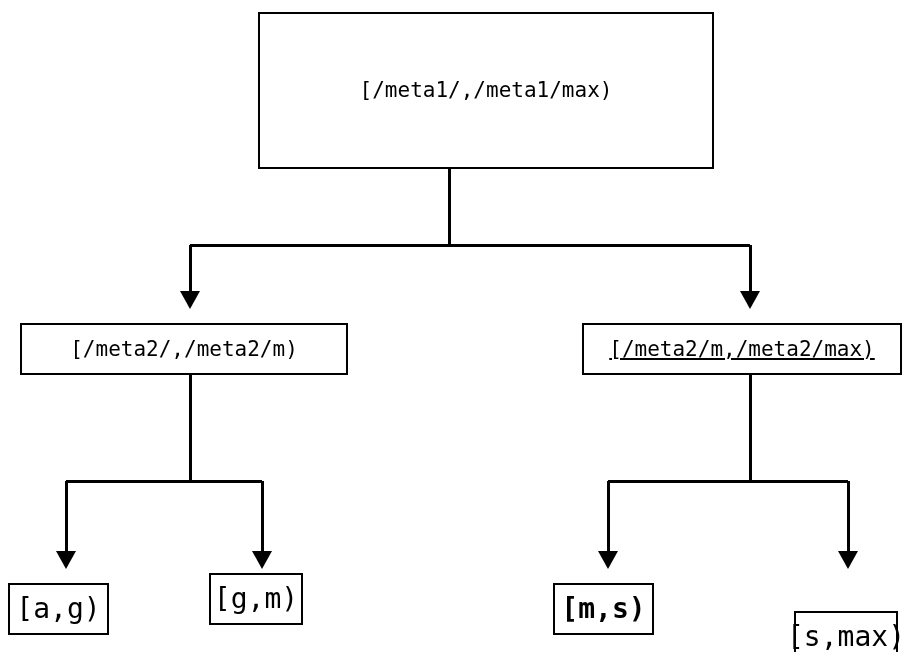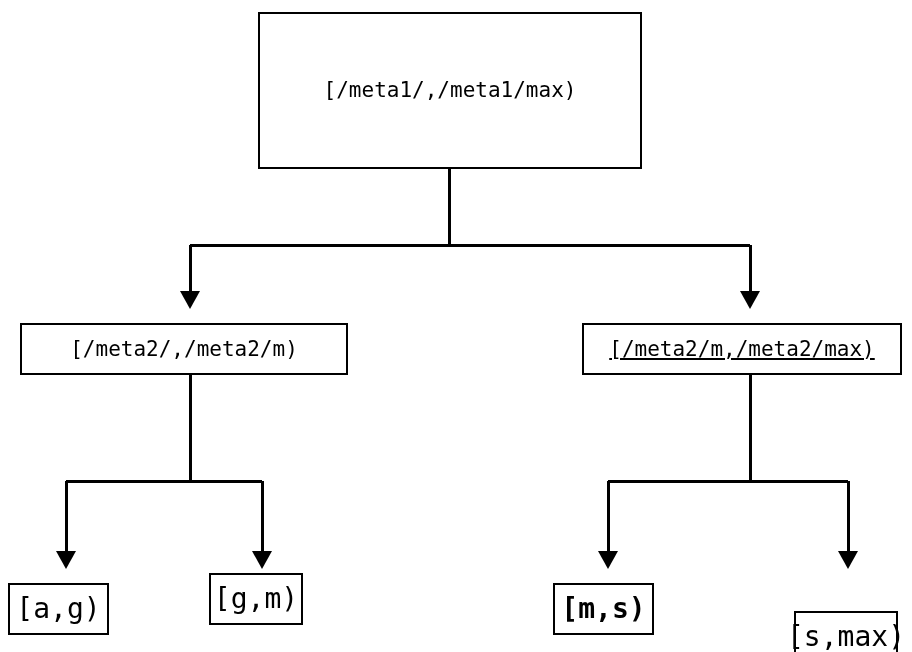--- a/index.html
+++ b/index.html
@@ -76,21 +76,21 @@
     <g fill="#000000" stroke="none">
       <polygon points="180,291 200,291 190,309"></polygon>
       <polygon points="740,291 760,291 750,309"></polygon>
       <polygon points="56,551 76,551 66,569"></polygon>
       <polygon points="252,551 272,551 262,569"></polygon>
       <polygon points="598,551 618,551 608,569"></polygon>
       <polygon points="838,551 858,551 848,569"></polygon>
     </g>
   </svg>
 
-  <div class="node-box root-node" style="left:258px; top:12px; width:384px; height:157px;">
+  <div class="node-box root-node" style="left:258px; top:12px; width:456px; height:157px;">
     <span class="node-label">[/meta1/,/meta1/max)</span>
   </div>
 
   <div class="node-box branch-node" style="left:20px; top:323px; width:328px; height:52px;text-align:right;">
     <span class="node-label">[/meta2/,/meta2/m)</span>
   </div>
 
   <div class="node-box branch-node" style="left:582px; top:323px; width:320px; height:52px;text-decoration:underline;">
     <span class="node-label">[/meta2/m,/meta2/max)</span>
   </div>

